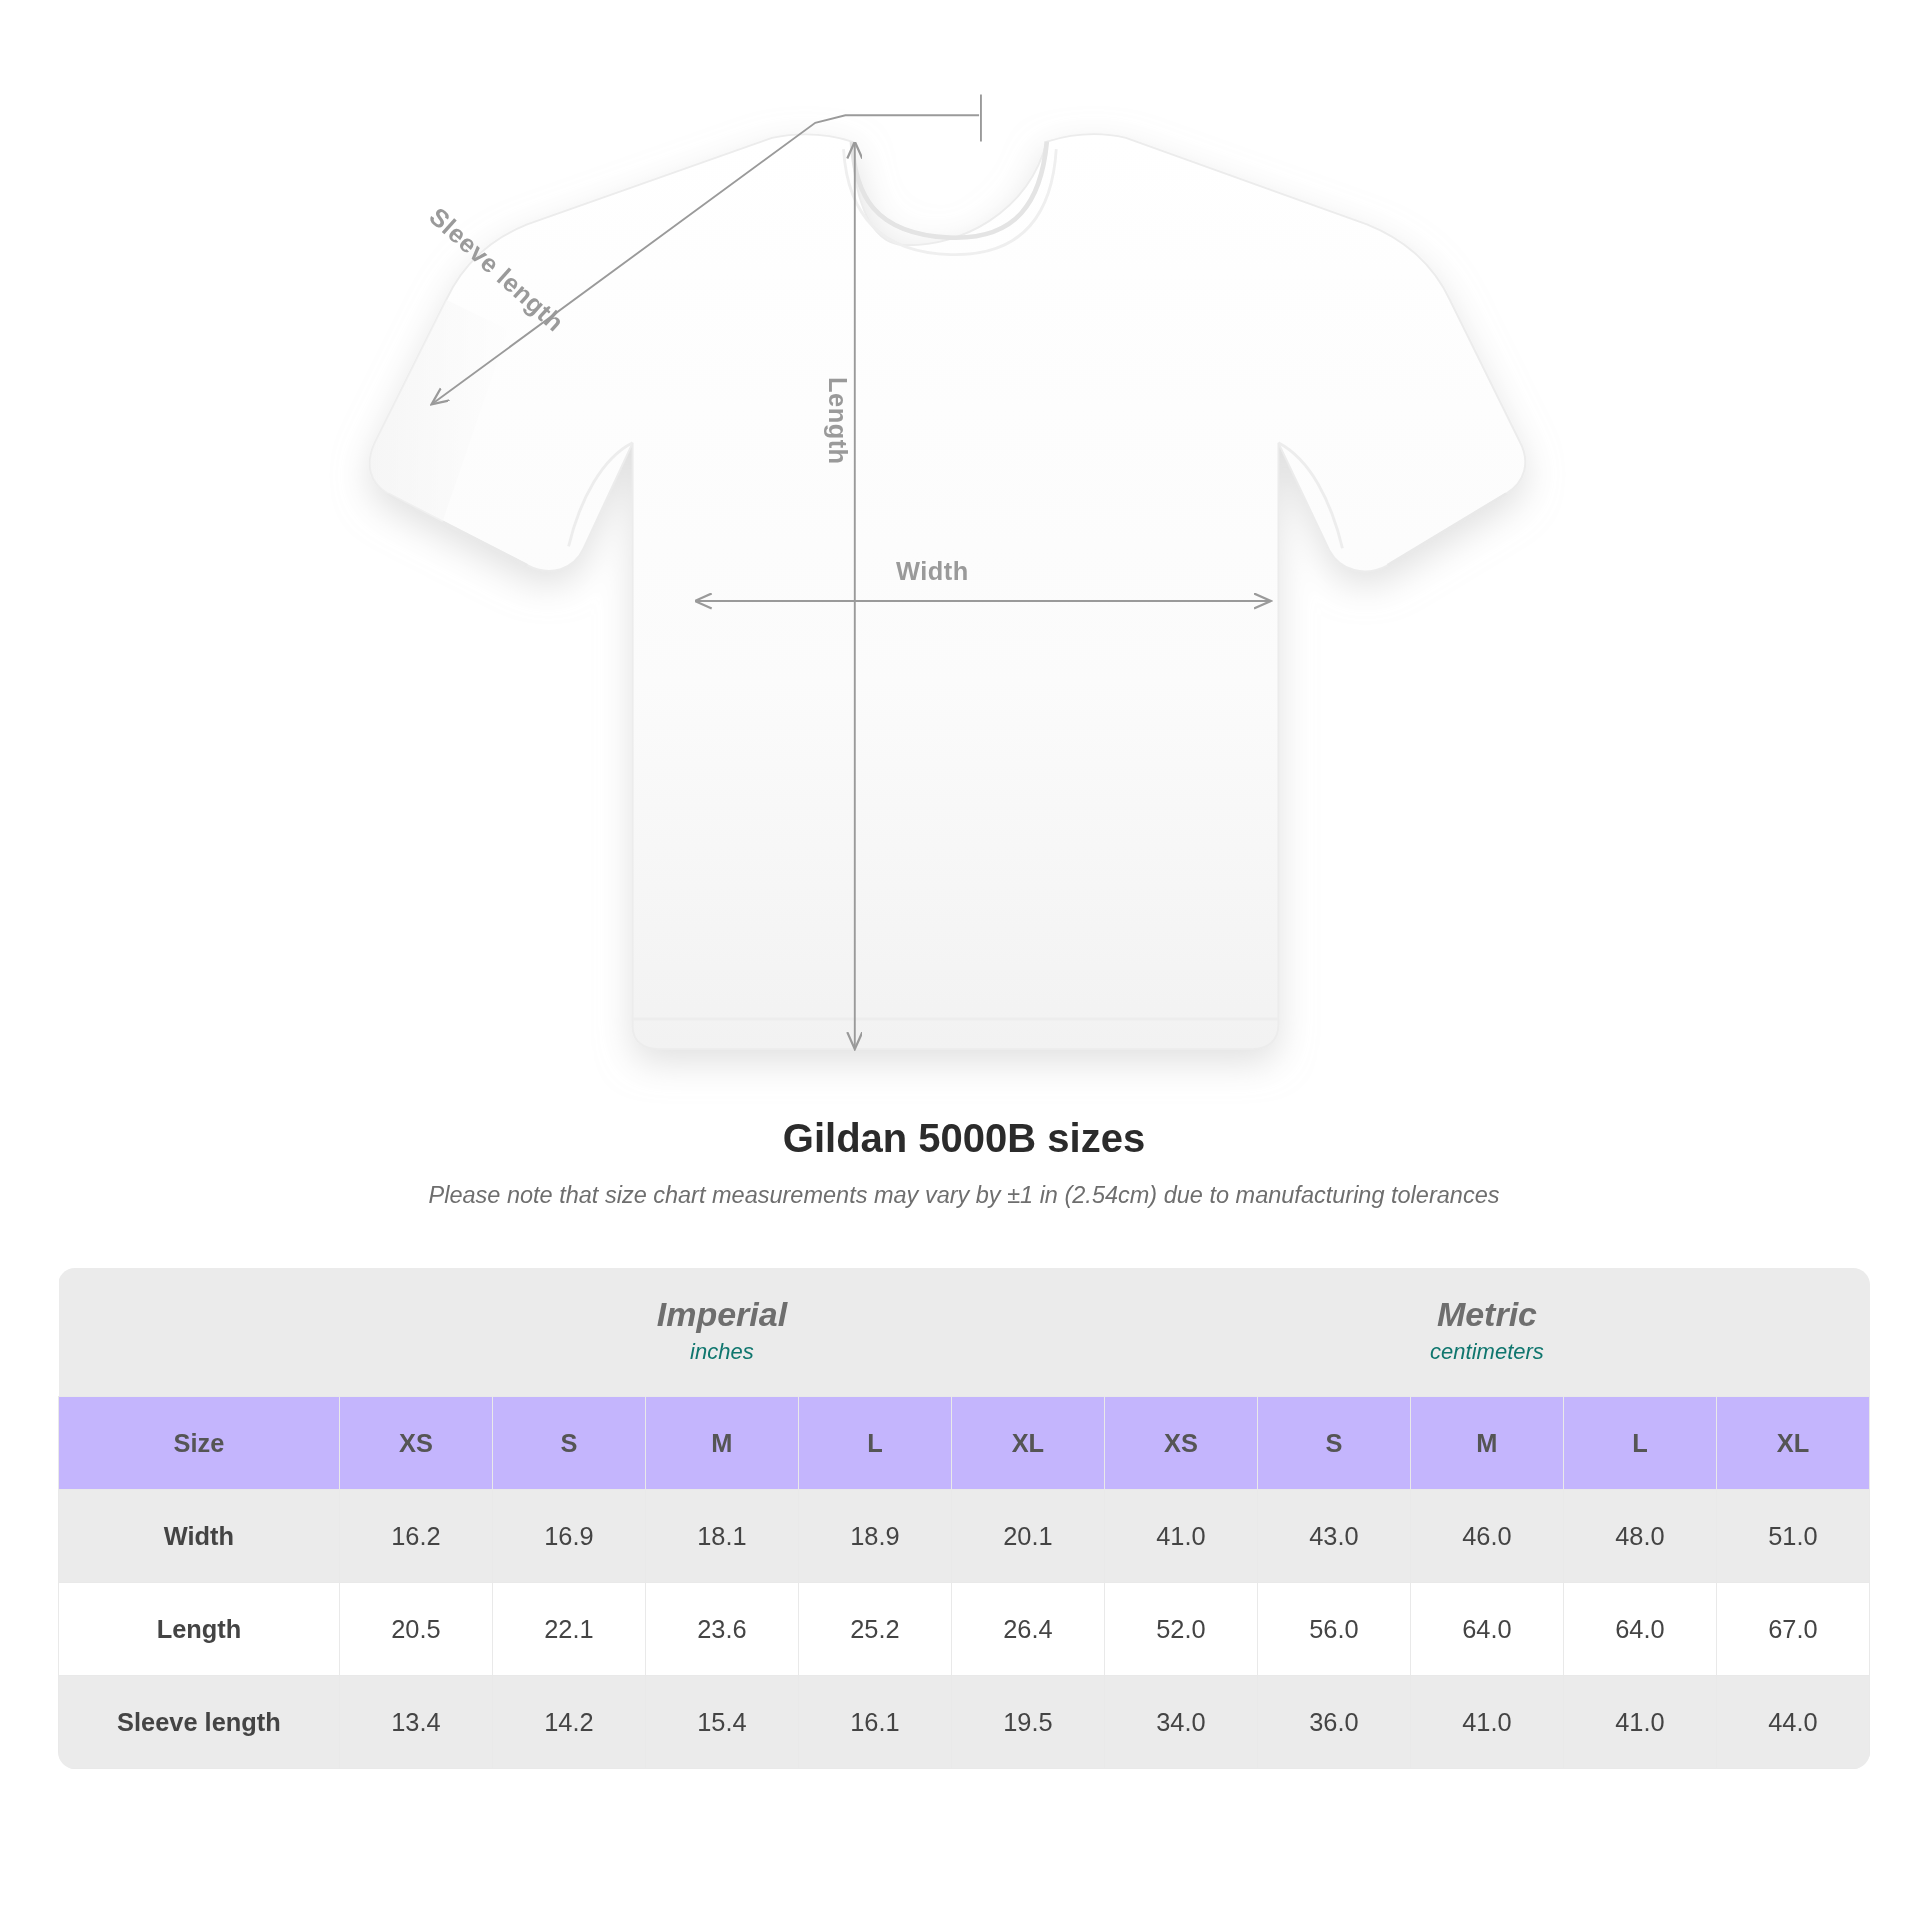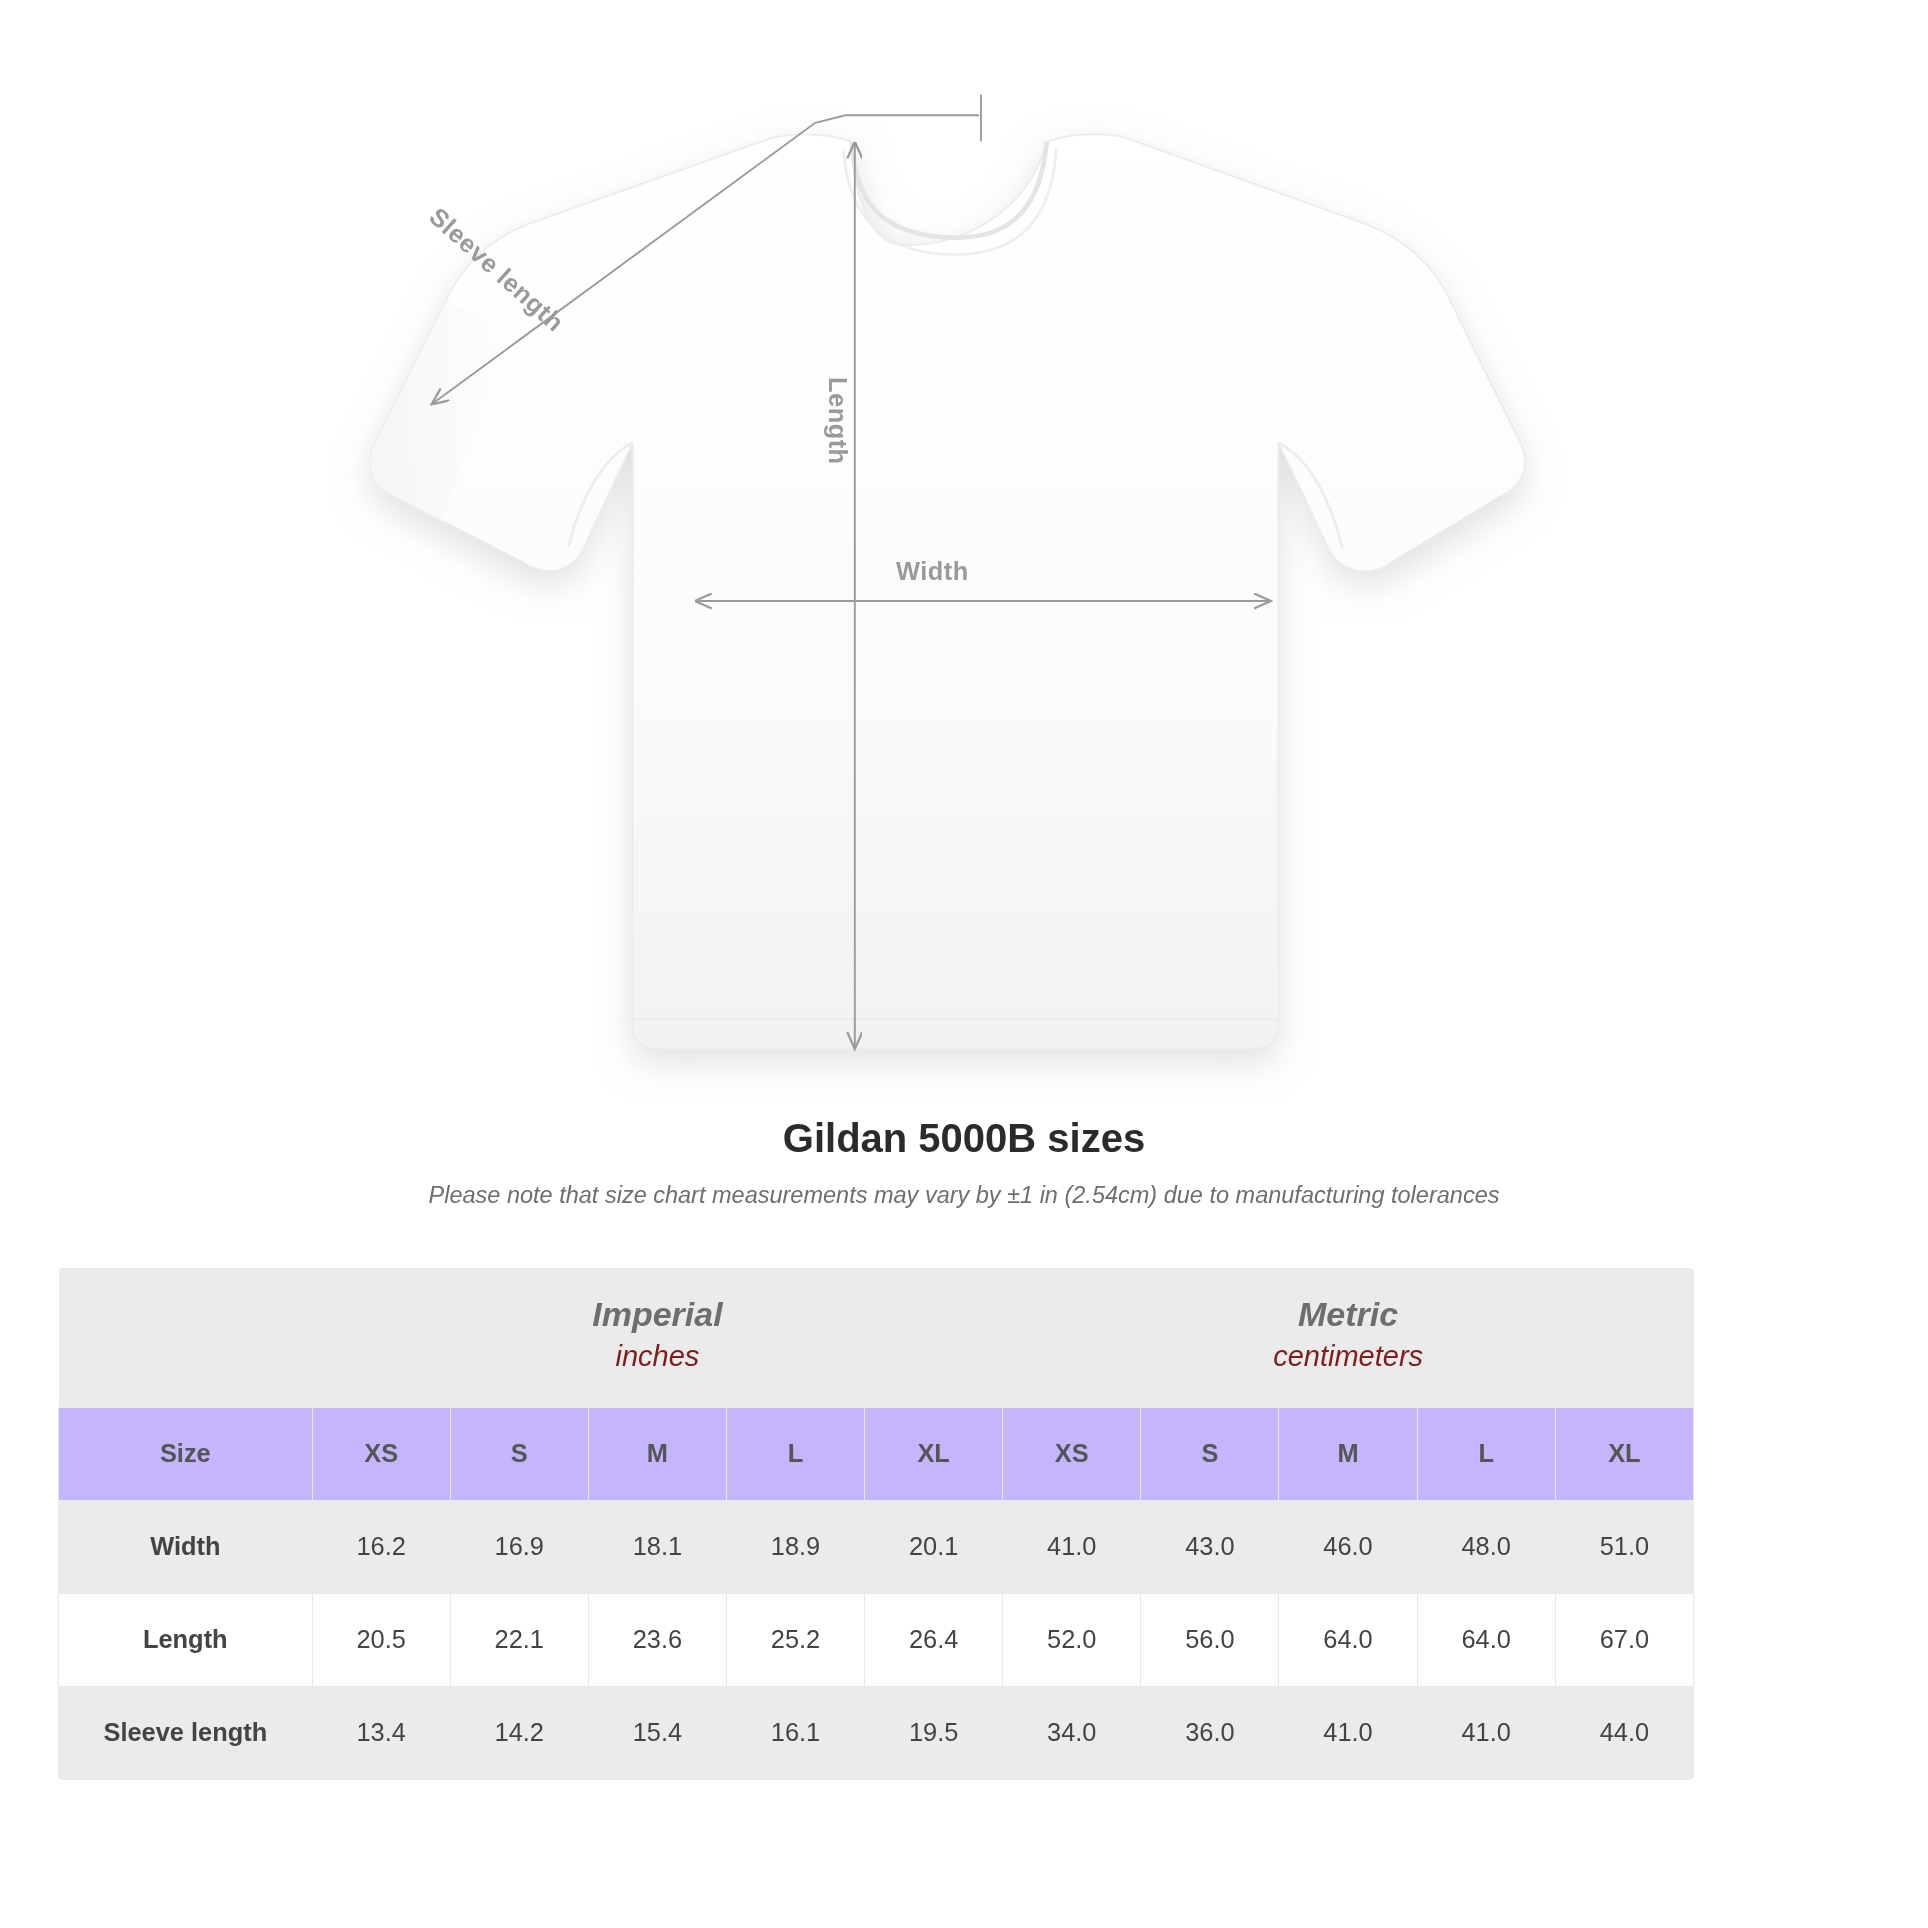--- a/index.html
+++ b/index.html
@@ -76,23 +76,23 @@
 
   
   .table-wrap {
     position: absolute;
     top: 1268px;
     left: 58px;
     width: 1812px;
   }
   table.size-table {
     border-collapse: collapse;
-    width: 1636px;
+    width: 1812px;
     table-layout: fixed;
-    border-radius: 5px;
+    border-radius: 17px;
     overflow: hidden;
   }
   table.size-table td, table.size-table th {
     text-align: center;
     vertical-align: middle;
     font-size: 25.4px;
     color: #444;
     border: 0.9px solid #e9e9e9;
   }
   .unit-head-cell {
@@ -101,23 +101,23 @@
     padding: 24.5px 0 28px 0;
   }
   .unit-head-cell .unit-name {
     font-size: 34px;
     font-style: italic;
     font-weight: bold;
     color: #6e6e6e;
     line-height: 1.25;
   }
   .unit-head-cell .unit-sub {
-    font-size: 29px;
+    font-size: 22px;
     font-style: italic;
-    color: #7f1d1d;
+    color: #0f766e;
     line-height: 1.5;
   }
   .corner-cell {
     background: #ebebeb;
     border: none !important;
   }
 
   tr.head-row td, tr.head-row th {
     background: #c4b5fd;
     font-weight: bold;

